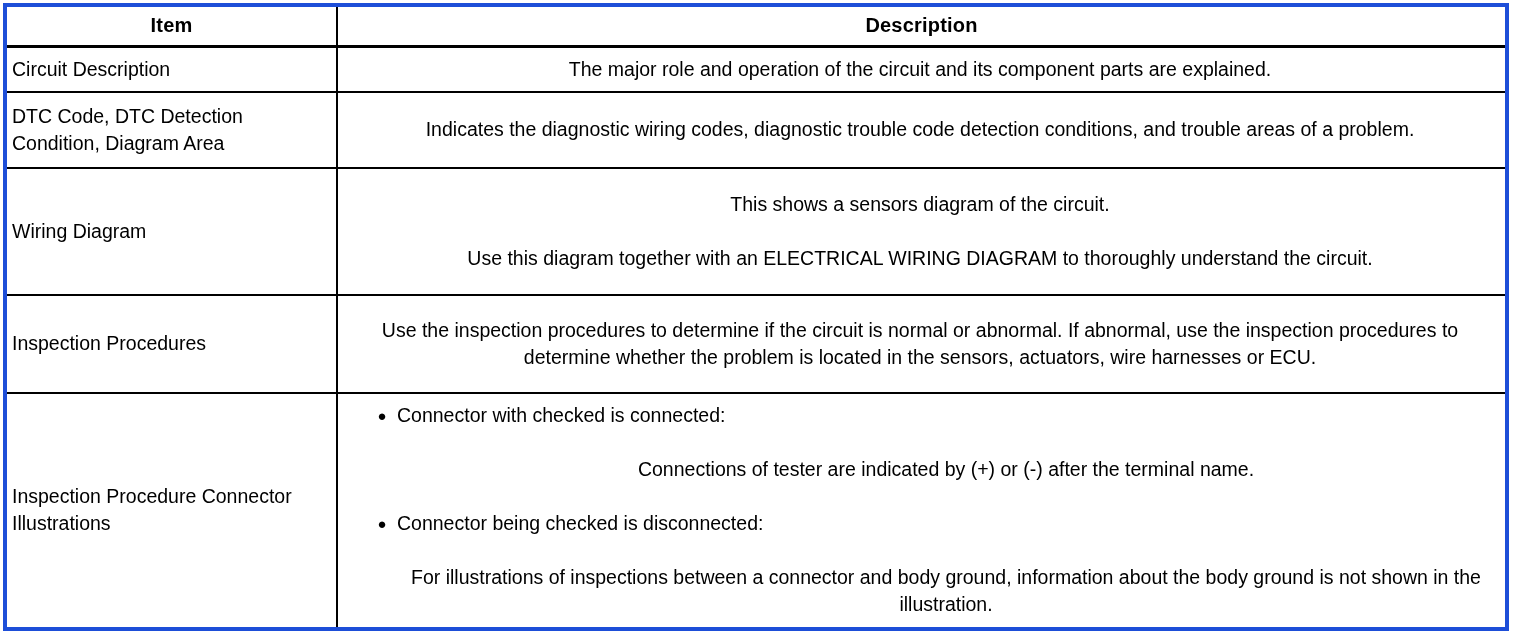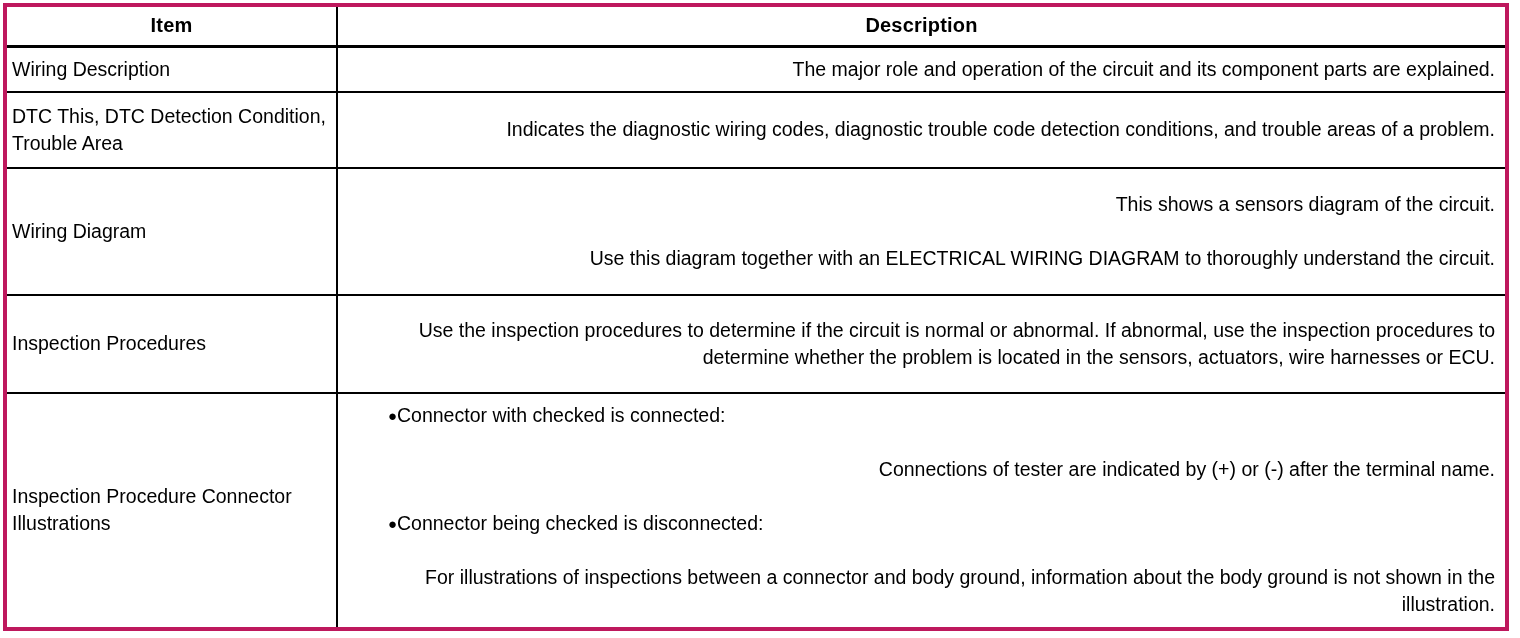--- a/index.html
+++ b/index.html
@@ -9,21 +9,21 @@
     background: #ffffff;
     overflow: hidden;
     font-family: "Liberation Sans", "DejaVu Sans", sans-serif;
     color: #000000;
   }
   table.manual-table {
     border-collapse: collapse;
     table-layout: fixed;
     width: 1506px;
     margin: 3px 0 0 3px;
-    border: 4px solid #be185d;
+    border: 4px solid #1d4ed8;
   }
   col.col-item { width: 332px; }
   col.col-desc { width: auto; }
   th, td {
     border: 2px solid #000000;
     vertical-align: middle;
   }
   thead th {
     height: 41px;
     border-bottom-width: 3px;
@@ -35,21 +35,21 @@
   td {
     font-size: 19.5px;
     line-height: 27px;
   }
   td.item-cell {
     padding: 4px 6px 4px 5px;
     text-align: left;
   }
   td.desc-cell {
     padding: 8px 10px 8px 7px;
-    text-align: right;
+    text-align: center;
   }
   tbody tr:nth-child(1) { height: 41px; }
   tbody tr:nth-child(2) { height: 76px; }
   tbody tr:nth-child(3) { height: 127px; }
   tbody tr:nth-child(4) { height: 98px; margin-left: 13px; }
   tbody tr:nth-child(5) { height: 236px; }
   .desc-block + .desc-block { margin-top: 27px; }
   .bullet-line {
     display: flex;
     align-items: flex-start;
@@ -73,29 +73,29 @@
   </colgroup>
   <thead>
     <tr>
       <th>Item</th>
       <th>Description</th>
     </tr>
   </thead>
   <tbody>
       <tr>
     <td class="item-cell">
-      <span>Wiring Description</span>
+      <span>Circuit Description</span>
     </td>
     <td class="desc-cell">
           <p class="desc-block">The major role and operation of the circuit and its component parts are explained.</p>
         </td>
   </tr>
       <tr>
     <td class="item-cell">
-      <span>DTC This, DTC Detection Condition, Trouble Area</span>
+      <span>DTC Code, DTC Detection Condition, Diagram Area</span>
     </td>
     <td class="desc-cell">
           <p class="desc-block">Indicates the diagnostic wiring codes, diagnostic trouble code detection conditions, and trouble areas of a problem.</p>
         </td>
   </tr>
       <tr>
     <td class="item-cell">
       <span>Wiring Diagram</span>
     </td>
     <td class="desc-cell">

